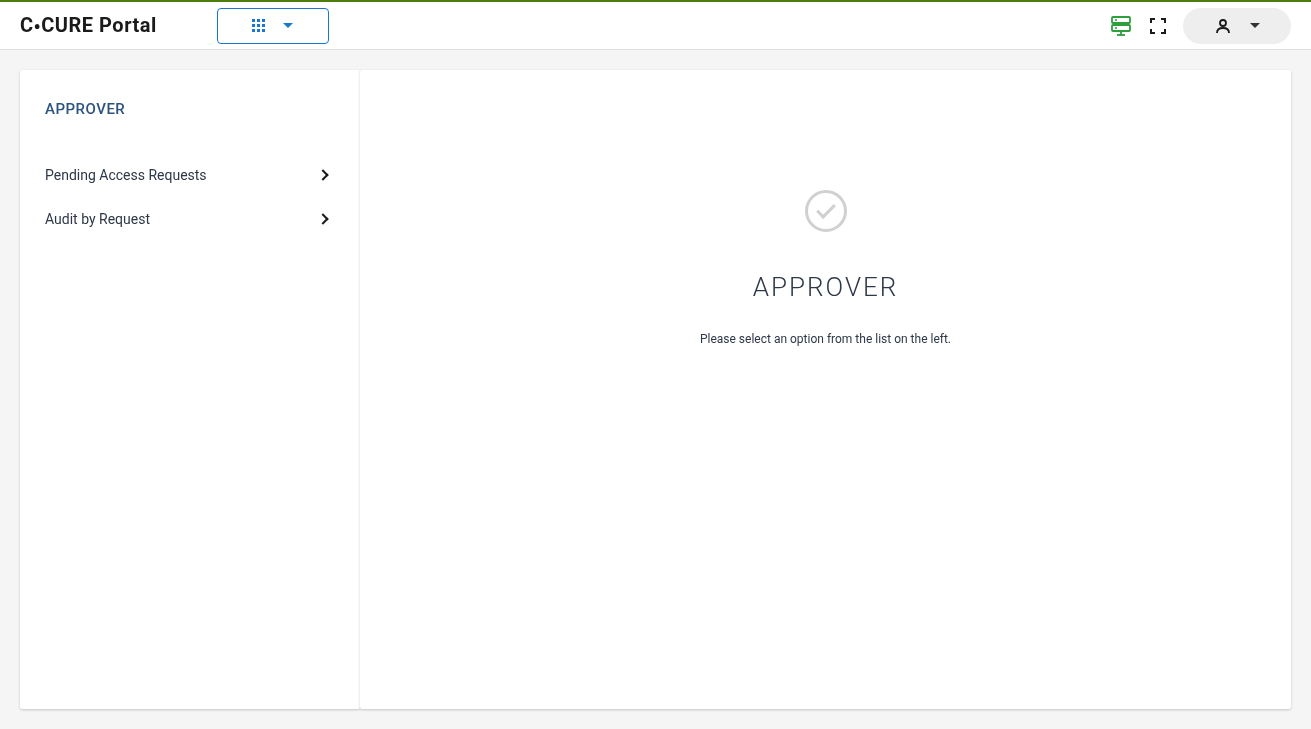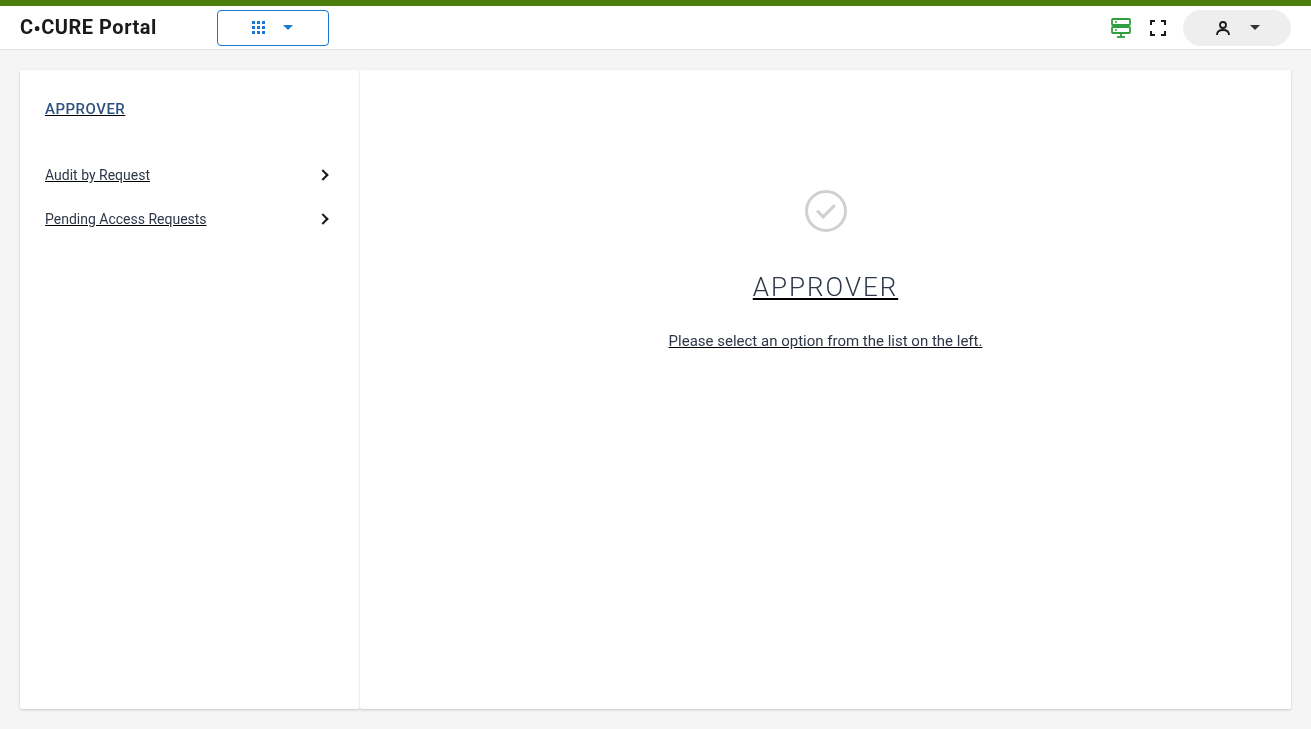--- a/index.html
+++ b/index.html
@@ -10,21 +10,21 @@
     body {
       font-family: 'Roboto', 'Segoe UI', Arial, sans-serif;
       background: #f5f5f5;
       width: 1311px;
       height: 729px;
       overflow: hidden;
     }
     .header {
       background: #fff;
       height: 50px;
-      border-top: 6px solid #4d7c0f;
+      border-top: 2px solid #4d7c0f;
       border-bottom: 1px solid #e0e0e0;
       display: flex;
       align-items: center;
       padding: 12px 20px;
       justify-content: space-between;
     }
     .header-left {
       display: flex;
       align-items: center;
       gap: 60px;
@@ -104,21 +104,20 @@
       height: 0;
       border-left: 5px solid transparent;
       border-right: 5px solid transparent;
       border-top: 5px solid #333;
     }
     .content-area {
       padding: 20px;
       display: flex;
       gap: 0;
       height: calc(100% - 50px);
-      text-decoration: underline;
     }
     .sidebar {
       background: #fff;
       width: 340px;
       border-radius: 2px;
       box-shadow: 0 1px 3px rgba(0,0,0,0.12), 0 1px 2px rgba(0,0,0,0.08);
       padding: 30px 25px;
     }
     .sidebar-title {
       color: #2c5282;
@@ -173,21 +172,21 @@
       margin-top: -4px;
     }
     .main-title {
       font-size: 26px;
       font-weight: 300;
       color: #2d3748;
       letter-spacing: 2px;
       margin-bottom: 30px;
     }
     .main-message {
-      font-size: 15px;
+      font-size: 12px;
       color: #2d3748;
       font-weight: 400;
     }
   </style>
 </head>
 <body>
 
 <div class="header">
   <div class="header-left">
     <div class="logo">
@@ -233,25 +232,25 @@
       </div>
       <div class="dropdown-triangle-dark"></div>
     </div>
   </div>
 </div>
 
 <div class="content-area">
   <div class="sidebar">
     <div class="sidebar-title">APPROVER</div>
     <div class="sidebar-item">
+      <span>Pending Access Requests</span>
+      <span class="chevron-right"></span>
+    </div>
+    <div class="sidebar-item">
       <span>Audit by Request</span>
-      <span class="chevron-right"></span>
-    </div>
-    <div class="sidebar-item">
-      <span>Pending Access Requests</span>
       <span class="chevron-right"></span>
     </div>
   </div>
   <div class="main-panel">
     <div class="check-circle">
       <div class="checkmark"></div>
     </div>
     <div class="main-title">APPROVER</div>
     <div class="main-message">Please select an option from the list on the left.</div>
   </div>

